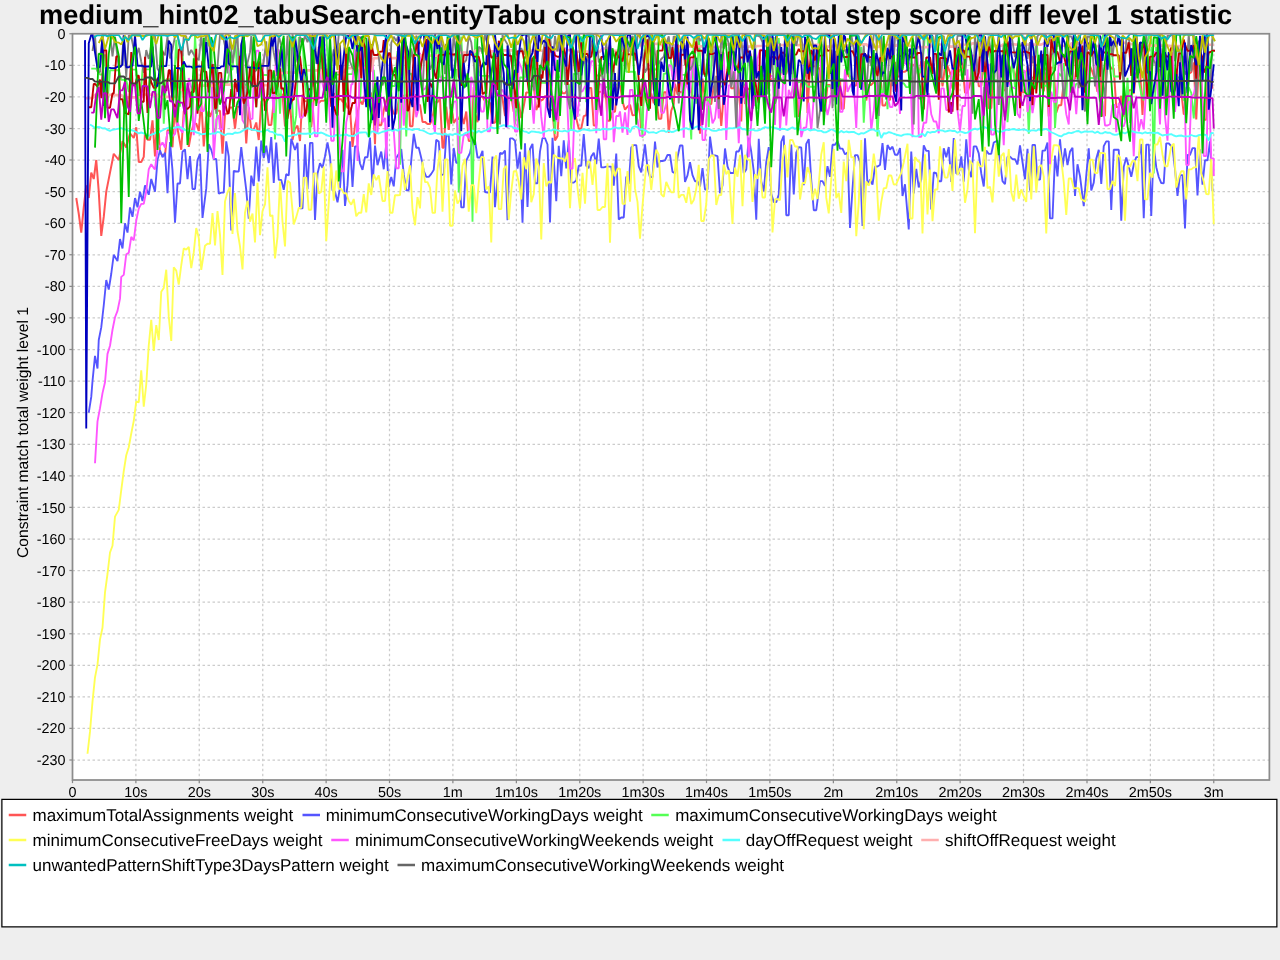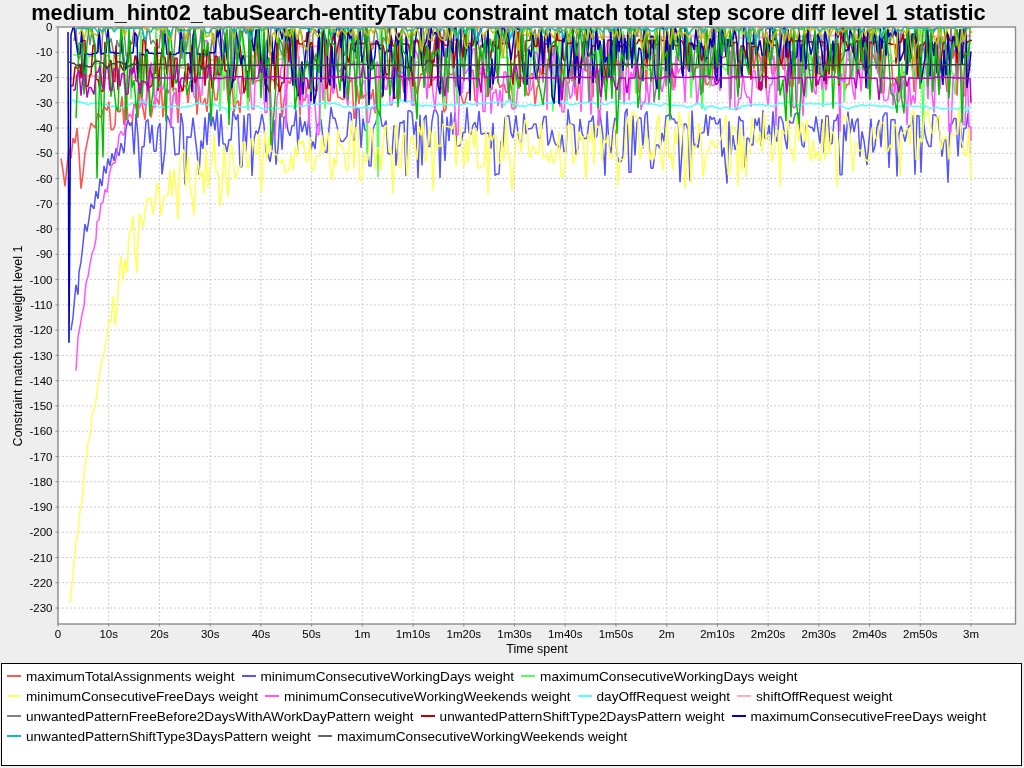--- a/index.html
+++ b/index.html
@@ -1,17 +1,17 @@
 <!DOCTYPE html>
 <html><head><meta charset="utf-8"><style>
 * { margin:0; padding:0; box-sizing:border-box; }
 html,body { width:1024px; height:768px; background:#EEEEEE;
   font-family:"Liberation Sans", sans-serif; overflow:hidden; }
 #chart { position:absolute; left:0; top:0; }
-#legend { position:absolute; left:1px; top:663px; width:1021px; height:103px;
+#legend { position:absolute; left:1px; top:639px; width:1021px; height:103px;
   background:#FFFFFF; border:1px solid #000000; padding:3px 0 0 5px; }
 .row { height:20px; line-height:20px; font-size:13.6px; color:#000;
   white-space:nowrap; }
 .it { margin-right:7px; }
 .d { display:inline-block; width:14px; height:2px; vertical-align:middle;
   margin-right:5px; margin-bottom:3px; }
 </style></head><body>
 <div id="chart"><svg width="1024" height="660" viewBox="0 0 1024 660" font-family="Liberation Sans, sans-serif">
 <clipPath id="pc">
         <rect x="58.0" y="26.0" width="957.5" height="598.0"></rect>
@@ -168,14 +168,13 @@
         <text x="920.3" y="637.5" text-anchor="middle">2m50s</text>
         <text x="971.0" y="637.5" text-anchor="middle">3m</text>
       </g>
 <text x="508.5" y="19.5" text-anchor="middle" font-size="21.75" font-weight="bold">medium_hint02_tabuSearch-entityTabu constraint match total step score diff level 1 statistic</text>
 <text x="537" y="653" text-anchor="middle" font-size="12.5">Time spent</text>
 <text x="22" y="346" text-anchor="middle" font-size="12.5" transform="rotate(-90 22 346)">Constraint match total weight level 1</text>
 </svg></div>
 <div id="legend">
     <div class="row"><span class="it"><span class="d" style="background:#FF5555"></span>maximumTotalAssignments weight</span><span class="it"><span class="d" style="background:#5555FF"></span>minimumConsecutiveWorkingDays weight</span><span class="it"><span class="d" style="background:#55FF55"></span>maximumConsecutiveWorkingDays weight</span></div>
     <div class="row"><span class="it"><span class="d" style="background:#FFFF55"></span>minimumConsecutiveFreeDays weight</span><span class="it"><span class="d" style="background:#FF55FF"></span>minimumConsecutiveWorkingWeekends weight</span><span class="it"><span class="d" style="background:#55FFFF"></span>dayOffRequest weight</span><span class="it"><span class="d" style="background:#FFAFAF"></span>shiftOffRequest weight</span></div>
-    <div class="row"><span class="it"><span class="d" style="background:#808080"></span>unwantedPatternFreeBefore2DaysWithAWorkDayPattern weight</span><span class="it"><span class="d" style="background:#C00000"></span>unwantedPatternShiftType2DaysPattern weight</span><span class="it"><span class="d" style="background:#0000C0"></span>maximumConsecutiveFreeDays weight</span></div>
     <div class="row"><span class="it"><span class="d" style="background:#00C0C0"></span>unwantedPatternShiftType3DaysPattern weight</span><span class="it"><span class="d" style="background:#666666"></span>maximumConsecutiveWorkingWeekends weight</span></div>
   </div>
 </body></html>

